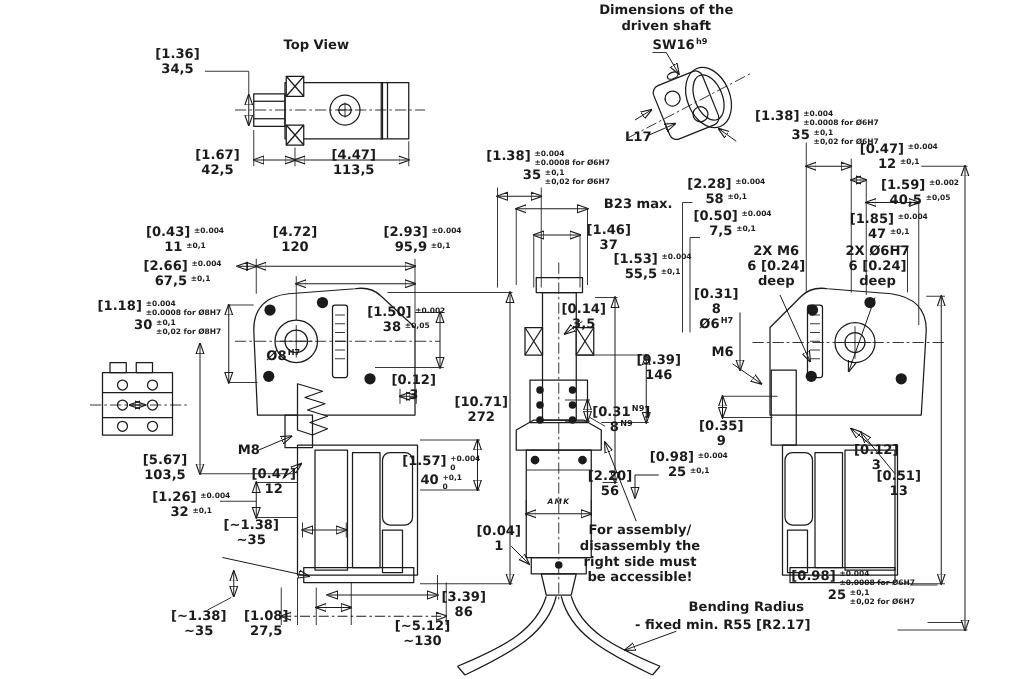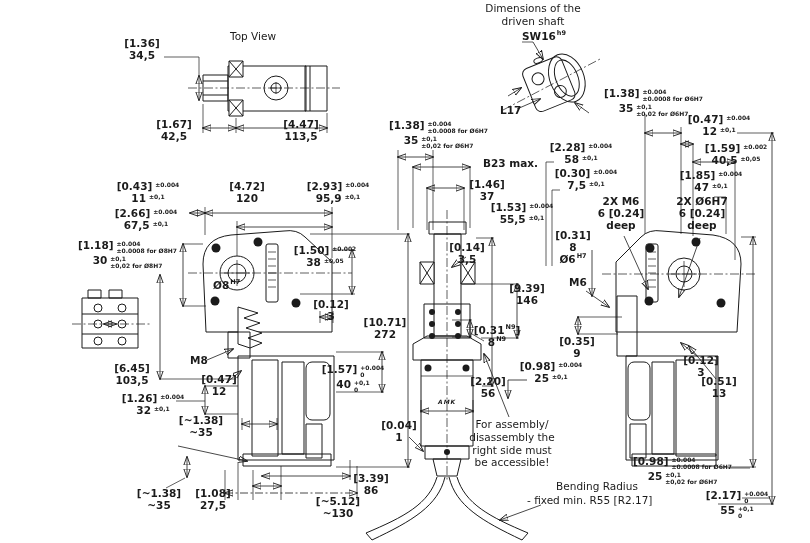--- a/index.html
+++ b/index.html
@@ -11,25 +11,25 @@
   svg .w{fill:#fff}
   svg .x{stroke-width:.7}
   svg .cl{stroke-width:.7;stroke-dasharray:9 2.5 2 2.5}
   svg .dl{stroke-width:.8;marker-start:url(#ar);marker-end:url(#ar)}
   svg .de{stroke-width:.8;marker-end:url(#ar)}
   svg .dd{stroke-dasharray:8 2.5 2 2.5}
   .dim{position:absolute;font-weight:bold;font-size:10.5px;line-height:1.12;white-space:nowrap;text-align:center}
   .ctr{transform:translateX(-50%)}
   .la{text-align:left}
   .row{display:flex;justify-content:center;align-items:flex-start}
-  .la .row{justify-content:center}
+  .la .row{justify-content:flex-end}
   .v{display:inline-block}
   .sup{font-size:6.5px;margin-top:-1px;margin-left:1px}
   .t{font-size:6px;line-height:1.15;margin-left:3px;margin-top:1px;text-align:left;white-space:pre-line}
-  .note{position:absolute;font-weight:normal;font-size:10.5px;line-height:1.22;text-align:center;white-space:pre-line}
+  .note{position:absolute;font-weight:bold;font-size:10.5px;line-height:1.22;text-align:center;white-space:pre-line}
   .logo{position:absolute;font-weight:bold;font-style:italic;font-size:6px;letter-spacing:1px}
 </style>
 </head>
 <body>
 
 <div class="stage">
 
 <svg width="810" height="543" viewBox="0 0 810 543">
   <defs>
     <marker id="ar" viewBox="0 0 10 10" refX="9" refY="5" markerWidth="9" markerHeight="9" orient="auto-start-reverse" markerUnits="userSpaceOnUse">
@@ -304,21 +304,21 @@
       </div>
   </div>
   <div class="dim ctr" style="left:174px;top:119px">
     <div class="row">
         <span class="v">[1.67]</span>
       </div>
     <div class="row">
         <span class="v">42,5</span>
       </div>
   </div>
-  <div class="dim ctr" style="left:301px;top:119px">
+  <div class="dim ctr" style="left:283px;top:119px">
     <div class="row">
         <span class="v">[4.47]</span>
       </div>
     <div class="row">
         <span class="v">113,5</span>
       </div>
   </div>
 
   <div class="note ctr" style="left:533px;top:2px">Dimensions of the
 driven shaft</div>
@@ -420,34 +420,34 @@
       </div>
     <div class="row">
         <span class="v">1</span>
       </div>
   </div>
   <div class="note ctr" style="left:512px;top:418px">For assembly/
 disassembly the
 right side must
 be accessible!</div>
   <div class="note ctr" style="left:597px;top:480px">Bending Radius</div>
-  <div class="note la" style="left:527px;top:494px;text-align:left">- fixed min. R55 [R2.17]</div>
+  <div class="note la" style="left:508px;top:494px;text-align:left">- fixed min. R55 [R2.17]</div>
   <div class="logo" style="left:438px;top:398px">AMK</div>
 
   <div class="dim ctr" style="left:148px;top:181px">
     <div class="row">
         <span class="v">[0.43]</span>
         <span class="t">±0.004</span>
       </div>
     <div class="row">
         <span class="v">11</span>
         <span class="t">±0,1</span>
       </div>
   </div>
-  <div class="dim ctr" style="left:247px;top:181px">
+  <div class="dim ctr" style="left:236px;top:181px">
     <div class="row">
         <span class="v">[4.72]</span>
       </div>
     <div class="row">
         <span class="v">120</span>
       </div>
   </div>
   <div class="dim ctr" style="left:338px;top:181px">
     <div class="row">
         <span class="v">[2.93]</span>
@@ -532,21 +532,21 @@
   <div class="dim ctr" style="left:219px;top:374px">
     <div class="row">
         <span class="v">[0.47]</span>
       </div>
     <div class="row">
         <span class="v">12</span>
       </div>
   </div>
   <div class="dim ctr" style="left:132px;top:363px">
     <div class="row">
-        <span class="v">[6.45]</span>
+        <span class="v">[5.67]</span>
       </div>
     <div class="row">
         <span class="v">103,5</span>
       </div>
   </div>
   <div class="dim ctr" style="left:153px;top:393px">
     <div class="row">
         <span class="v">[1.26]</span>
         <span class="t">±0.004</span>
       </div>
@@ -643,21 +643,21 @@
         <span class="v">[2.28]</span>
         <span class="t">±0.004</span>
       </div>
     <div class="row">
         <span class="v">58</span>
         <span class="t">±0,1</span>
       </div>
   </div>
   <div class="dim ctr" style="left:586px;top:168px">
     <div class="row">
-        <span class="v">[0.30]</span>
+        <span class="v">[0.50]</span>
         <span class="t">±0.004</span>
       </div>
     <div class="row">
         <span class="v">7,5</span>
         <span class="t">±0,1</span>
       </div>
   </div>
   <div class="dim ctr" style="left:621px;top:196px">
     <div class="row">
         <span class="v">2X M6</span>
@@ -726,26 +726,14 @@
         <span class="v">[0.98]</span>
         <span class="t">±0.004
 ±0.0008 for Ø6H7</span>
       </div>
     <div class="row">
         <span class="v">25</span>
         <span class="t">±0,1
 ±0,02 for Ø6H7</span>
       </div>
   </div>
-  <div class="dim ctr" style="left:737px;top:490px">
-    <div class="row">
-        <span class="v">[2.17]</span>
-        <span class="t">+0.004
-0</span>
-      </div>
-    <div class="row">
-        <span class="v">55</span>
-        <span class="t">+0,1
-0</span>
-      </div>
-  </div>
 
 </div>
 
 </body></html>

